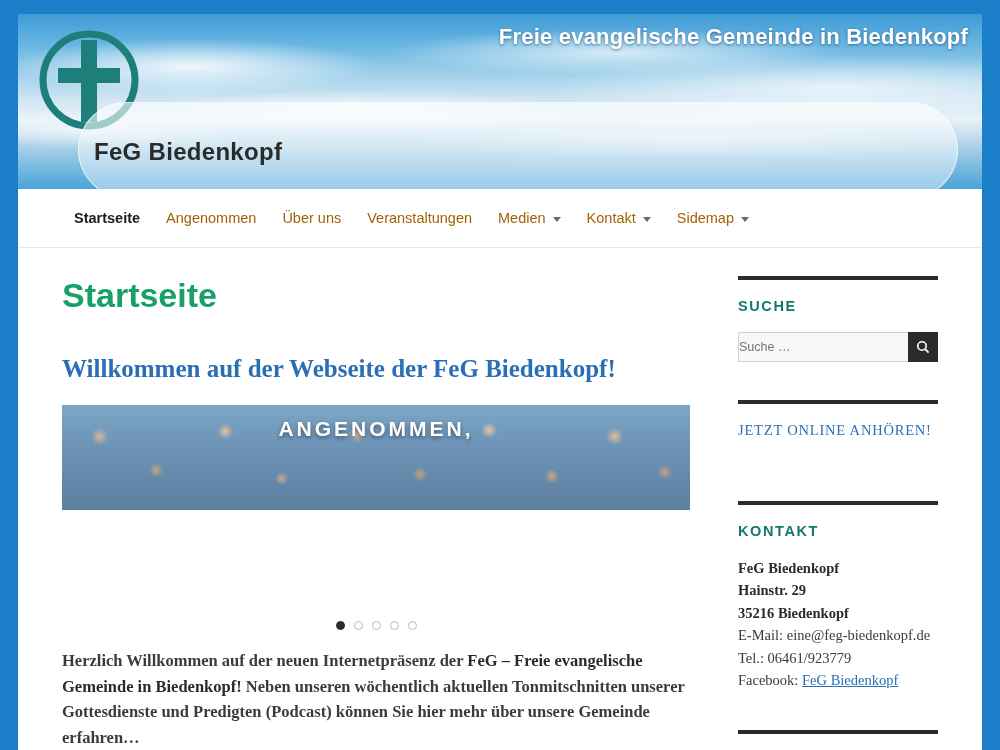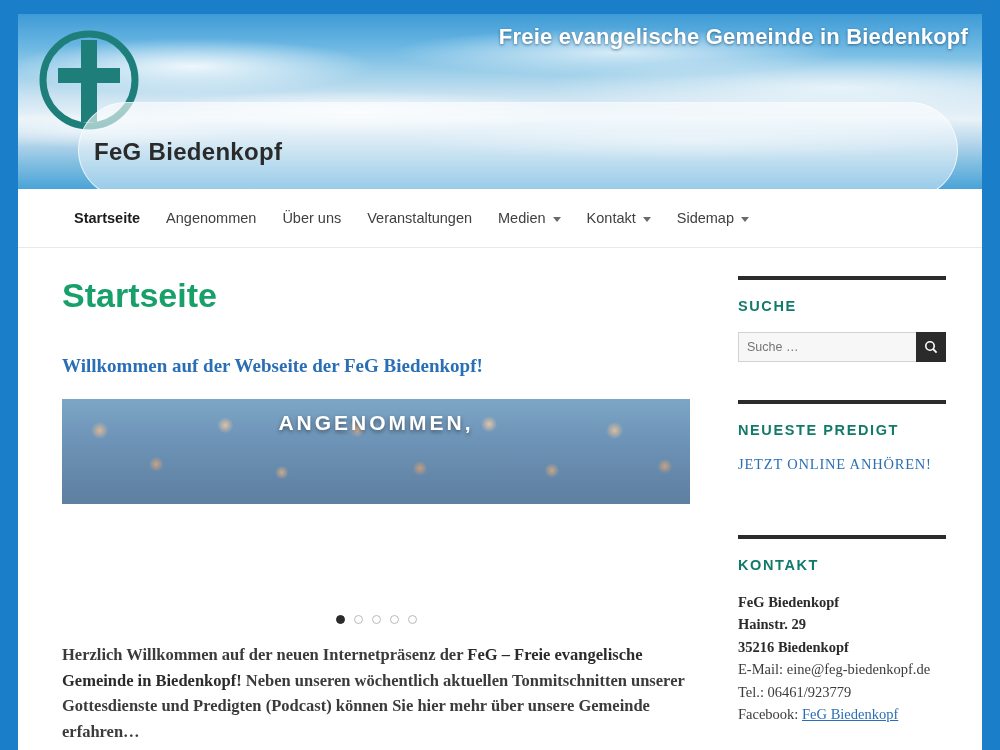--- a/index.html
+++ b/index.html
@@ -89,21 +89,21 @@
     padding: 0 56px;
     gap: 26px;
     border-bottom: 1px solid #e8e8e8;
     background: #fff;
   }
   .nav-item {
     display: flex;
     align-items: center;
     gap: 7px;
     font-size: 14.5px;
-    color: #404040;
+    color: #a16207;
     cursor: pointer;
     white-space: nowrap;
   }
   .nav-item.active {
     color: #1b1b1b;
     font-weight: bold;
   }
   .caret {
     display: inline-block;
     width: 0; height: 0;
@@ -123,21 +123,21 @@
   }
   .page-title {
     font-size: 34px;
     color: #18a06a;
     font-weight: bold;
     margin: 0 0 40px 0;
     font-family: "Liberation Sans", sans-serif;
   }
   .welcome {
     font-family: "Liberation Serif", serif;
-    font-size: 19px;
+    font-size: 25px;
     font-weight: bold;
     color: #2a6fb5;
     margin: 0 0 22px 0;
   }
   
   .slider {
     width: 628px; height: 105px;
     position: relative;
     overflow: hidden;
     background: #7f1d1d;
@@ -221,21 +221,21 @@
   .search-row {
     display: flex;
     height: 30px;
     margin-bottom: 28px;
   }
   .search-input {
     flex: 1;
     border: 1px solid #d2d2d2;
     border-right: none;
     background: #f7f7f7;
-    padding: 0 8px;
+    padding: 0 0;
     font-size: 12.5px;
     color: #8d8d8d;
     font-family: "Liberation Sans", sans-serif;
     outline: none;
   }
   .search-btn {
     width: 30px;
     background: #2b2b2b;
     border: 1px solid #2b2b2b;
     display: flex;
@@ -345,21 +345,20 @@
               <svg width="14" height="14" viewBox="0 0 14 14">
                 <circle cx="6" cy="6" r="4.2" fill="none" stroke="#ffffff" stroke-width="1.6"></circle>
                 <line x1="9.2" y1="9.2" x2="12.6" y2="12.6" stroke="#ffffff" stroke-width="1.8"></line>
               </svg>
             </button>
           </div>
         </div>
 
         <div class="sb-block">
           <div class="sb-rule"></div>
-          <div class="sb-title">NEUESTE PREDIGT</div>
           <div class="sb-link">JETZT ONLINE ANHÖREN!</div>
         </div>
 
         <div class="spacer-8"></div>
         <div class="spacer-8"></div>
         <div class="spacer-8"></div>
 
         <div class="sb-block">
           <div class="sb-rule"></div>
           <div class="sb-title">KONTAKT</div>

